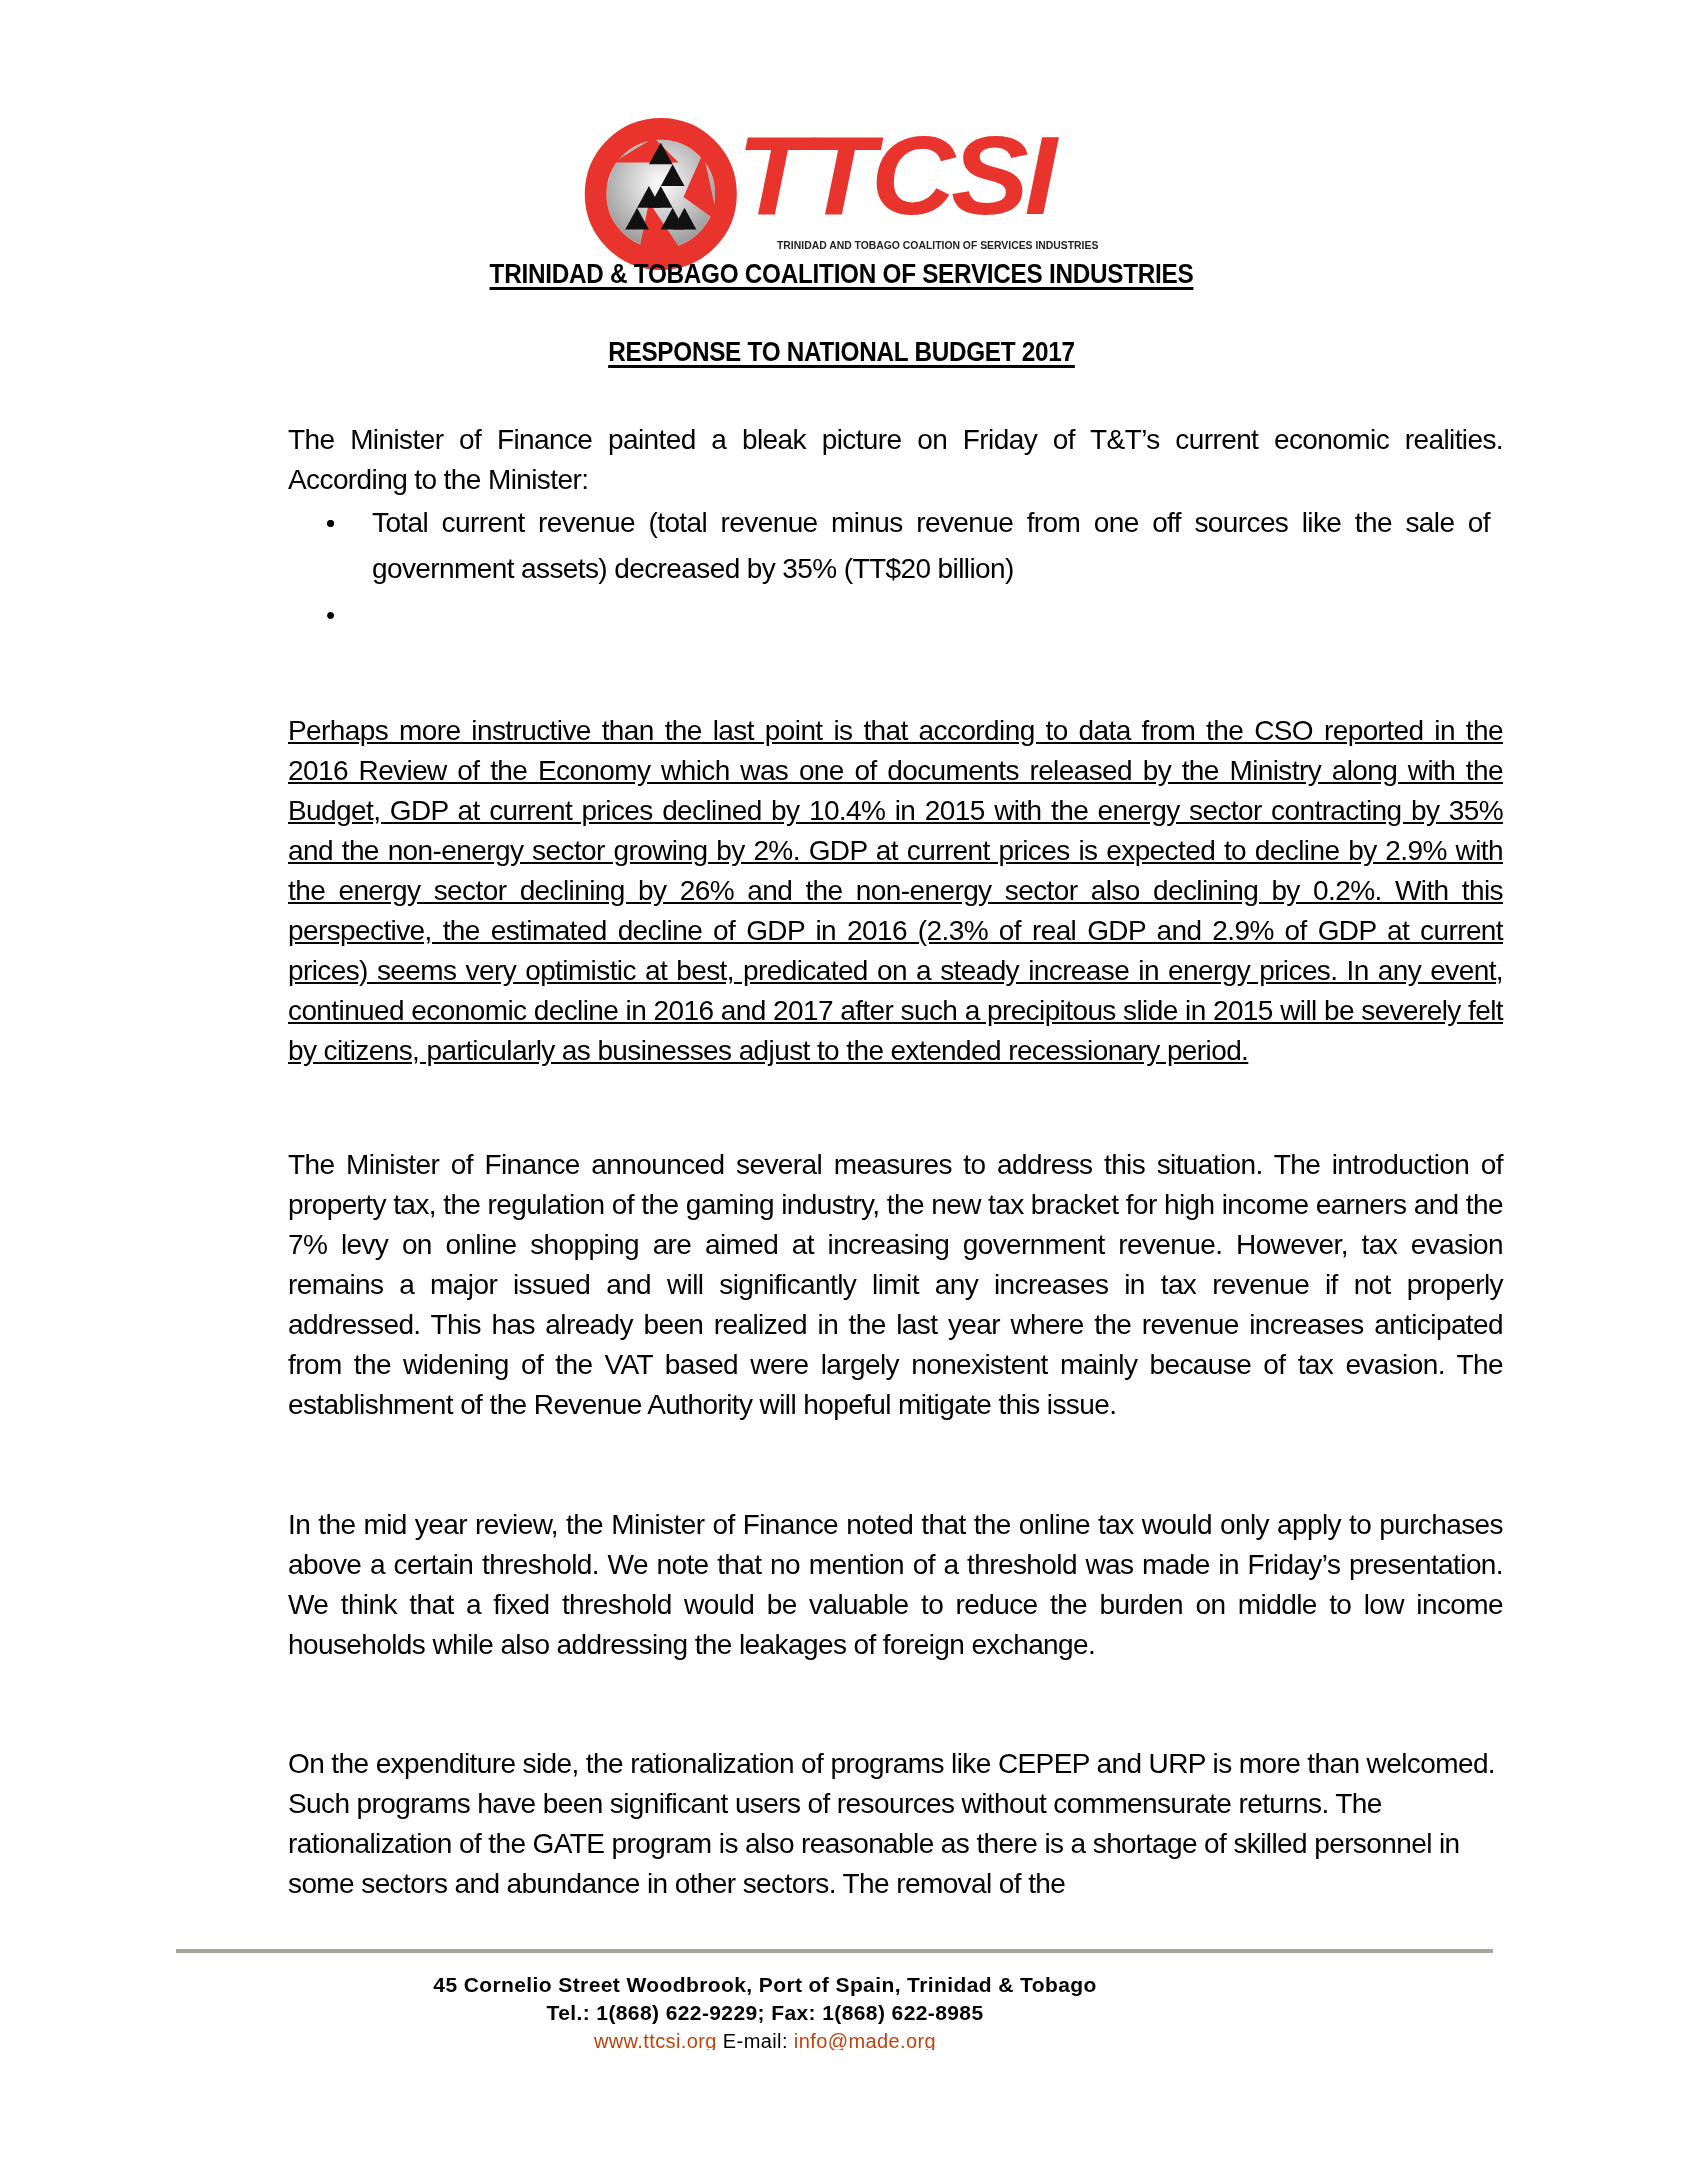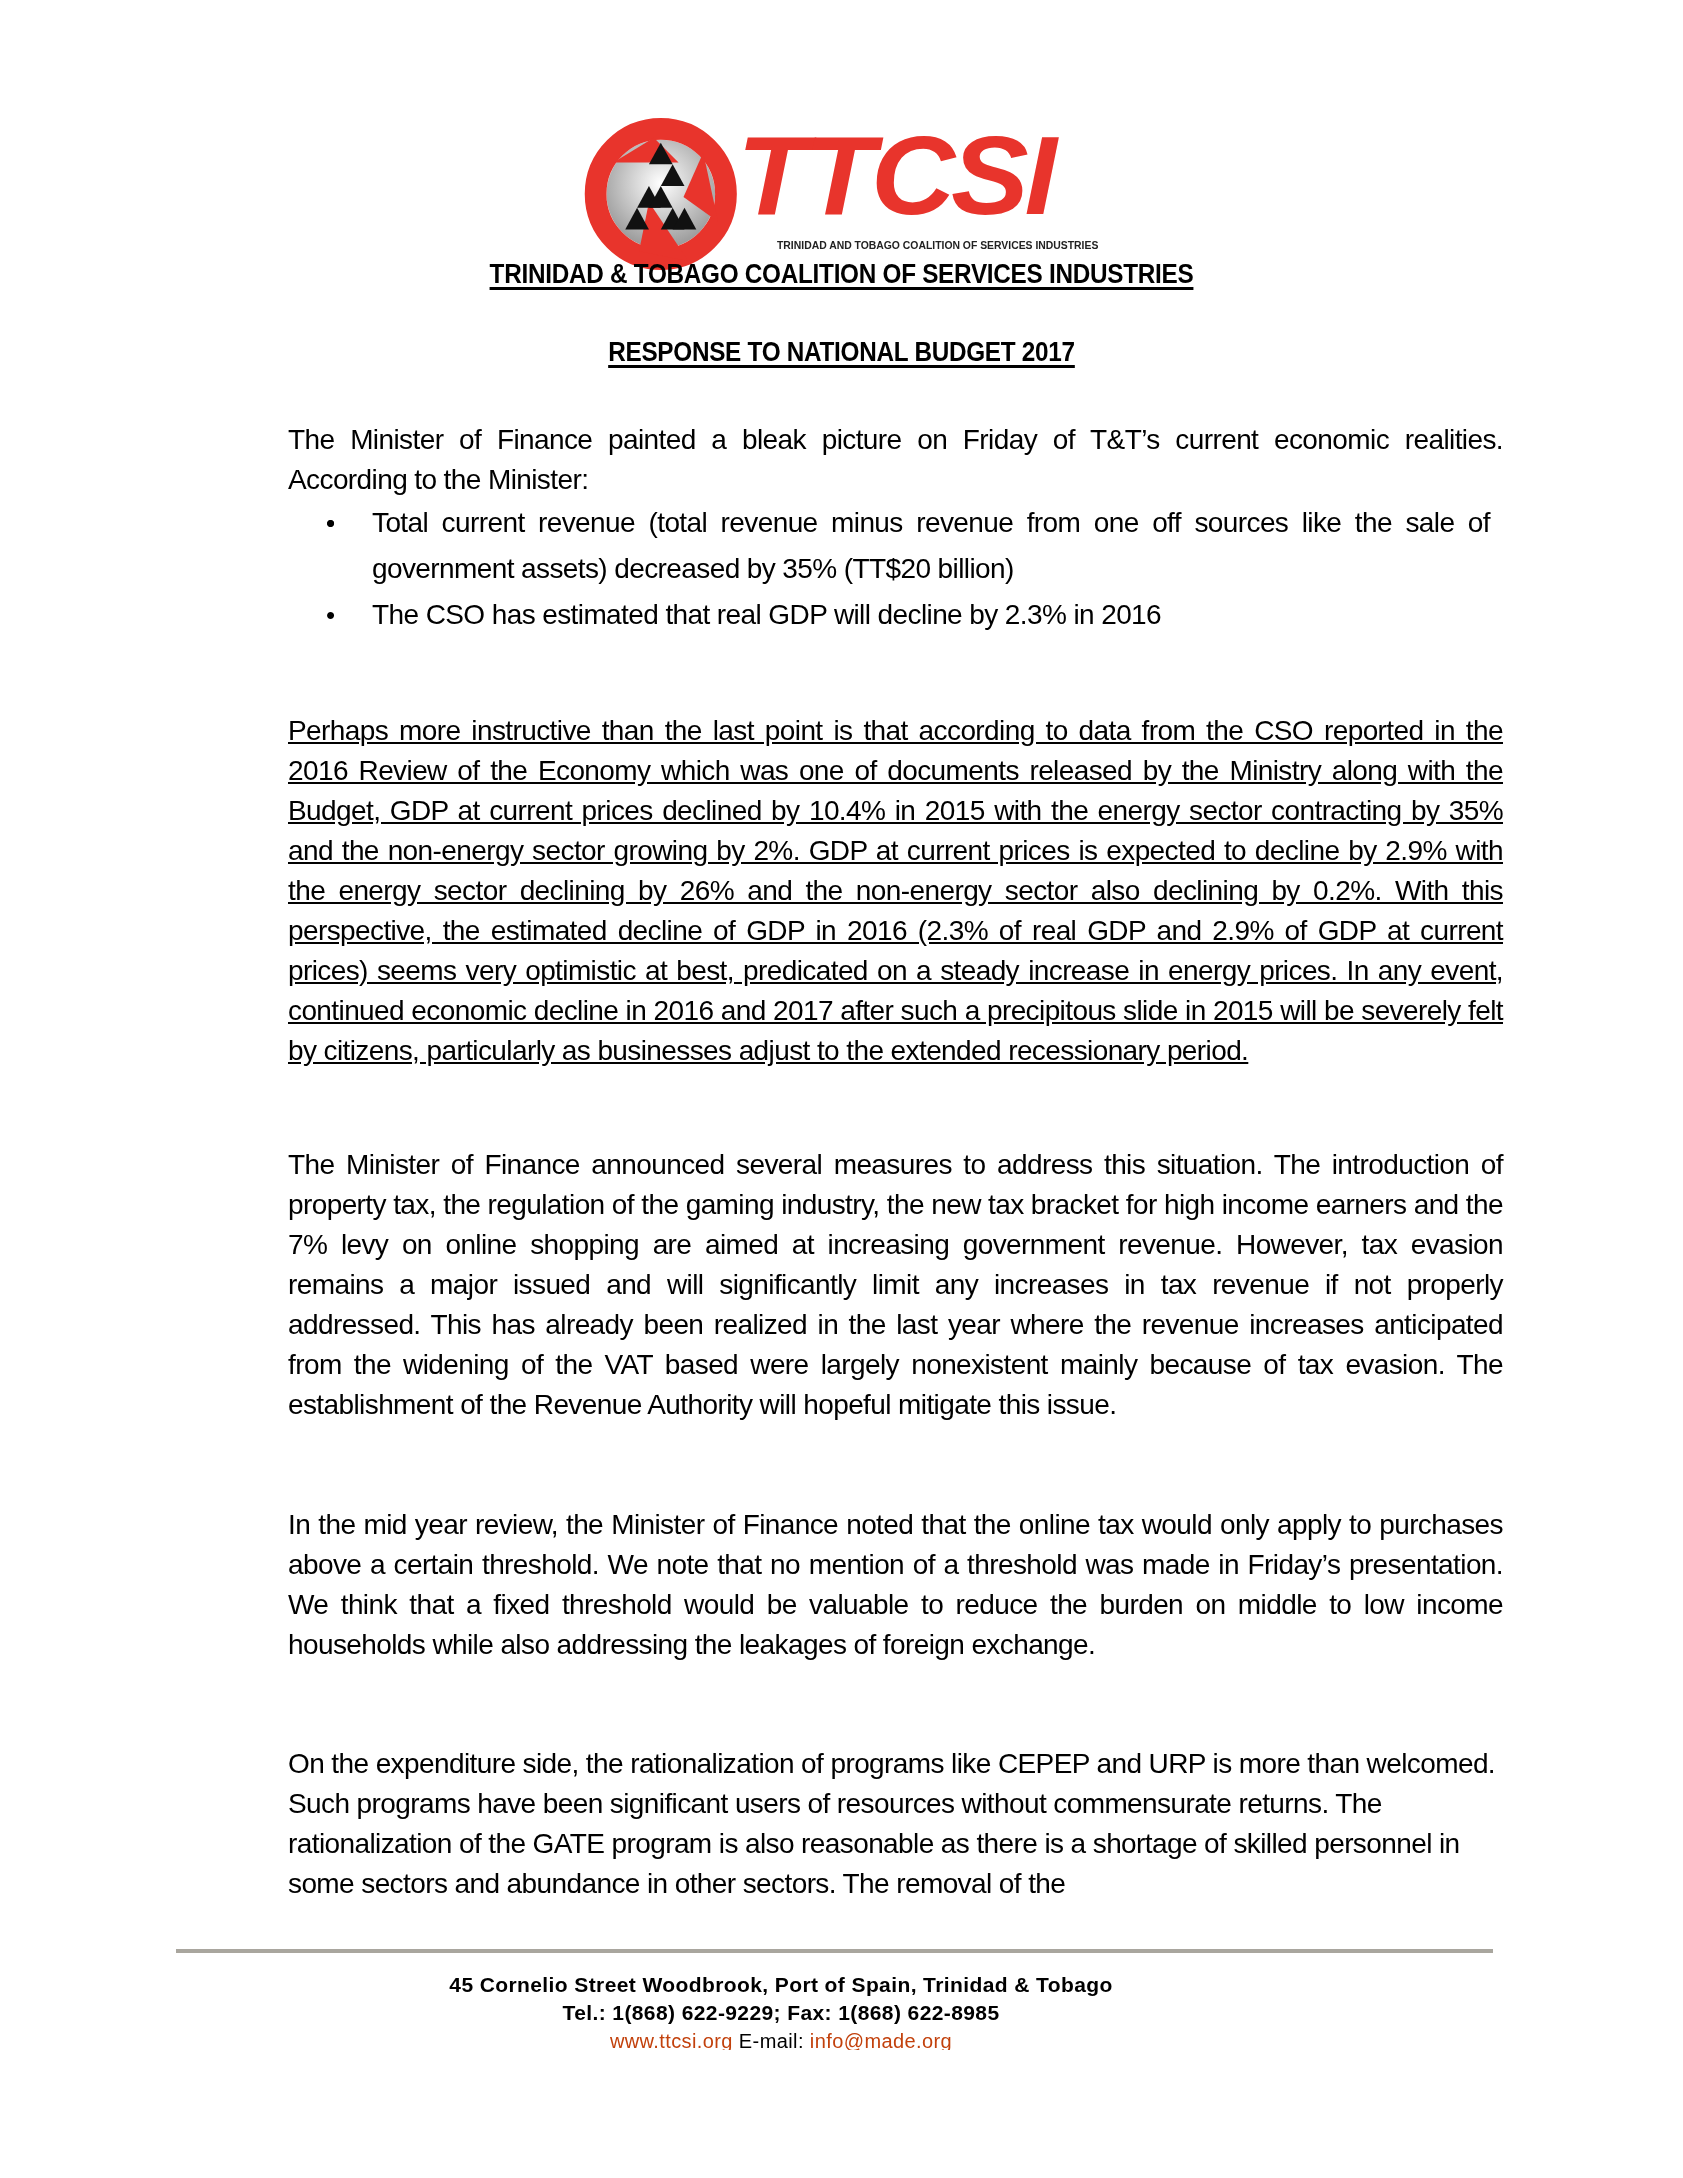--- a/index.html
+++ b/index.html
@@ -11,21 +11,21 @@
   .body { position:absolute; left:288px; width:1215px; font-family:"Liberation Sans", sans-serif; font-size:28px; line-height:40px; text-align:justify; letter-spacing:-0.6px; word-spacing:0px; }
   .p1 { top:420px; }
   .bullets { position:absolute; left:275px; width:1215px; top:500px; margin:0; padding:0; list-style:none; font-size:28px; line-height:46px; letter-spacing:-0.6px; }
   .bullets li { position:relative; padding-left:97px; text-align:justify; }
   .bullets li .dot { position:absolute; left:51px; top:0; font-size:26px; }
   .p2 { top:711px;text-decoration:underline; }
   .p3 { top:1145px; }
   .p4 { top:1505px; }
   .p5 { top:1744px; }
   .rule { position:absolute; left:176px; top:1949px; width:1317px; height:4px; background:#a9a69e; }
-  .foot { position:absolute; left:16px; width:1530px; text-align:center; font-family:"Liberation Sans", sans-serif; font-weight:bold; font-size:21px; letter-spacing:0.4px; }
+  .foot { position:absolute; left:0; width:1530px; text-align:center; font-family:"Liberation Sans", sans-serif; font-weight:bold; font-size:21px; letter-spacing:0.4px; }
   .f1 { top:1973px; }
   .f2 { top:2001px; }
   .f3 { top:2030px; height:20px; overflow:hidden; font-weight:normal; font-size:20px; }
   .link { color:#c2410c; }
 </style>
 </head>
 <body>
 
 <div class="logo">
   <svg width="525" height="158" viewBox="0 0 530 160">
@@ -55,21 +55,21 @@
 </div>
 
 <div class="title t1">TRINIDAD &amp; TOBAGO COALITION OF SERVICES INDUSTRIES</div>
 <div class="title t2">RESPONSE TO NATIONAL BUDGET 2017</div>
 
 <p class="body p1" style="margin:0;">The Minister of Finance painted a bleak picture on Friday of T&amp;T’s current economic realities. According to the Minister:</p>
 
 <ul class="bullets">
   <li><span class="dot">•</span></li>
   <li><span class="dot">•</span><span>Total current revenue (total revenue minus revenue from one off sources like the sale of government assets) decreased by 35% (TT$20 billion)</span></li>
-  <li><span class="dot">•</span><span>The CSO has estimated that real GDP will decline by 2.3% in 2016</span></li>
+  <li><span class="dot">•</span></li>
 </ul>
 
 <p class="body p2" style="margin:0;">Perhaps more instructive than the last point is that according to data from the CSO reported in the 2016 Review of the Economy which was one of documents released by the Ministry along with the Budget, GDP at current prices declined by 10.4% in 2015 with the energy sector contracting by 35% and the non-energy sector growing by 2%. GDP at current prices is expected to decline by 2.9% with the energy sector declining by 26% and the non-energy sector also declining by 0.2%. With this perspective, the estimated decline of GDP in 2016 (2.3% of real GDP and 2.9% of GDP at current prices) seems very optimistic at best, predicated on a steady increase in energy prices. In any event, continued economic decline in 2016 and 2017 after such a precipitous slide in 2015 will be severely felt by citizens, particularly as businesses adjust to the extended recessionary period.</p>
 <p class="body p3" style="margin:0;">The Minister of Finance announced several measures to address this situation. The introduction of property tax, the regulation of the gaming industry, the new tax bracket for high income earners and the 7% levy on online shopping are aimed at increasing government revenue. However, tax evasion remains a major issued and will significantly limit any increases in tax revenue if not properly addressed. This has already been realized in the last year where the revenue increases anticipated from the widening of the VAT based were largely nonexistent mainly because of tax evasion. The establishment of the Revenue Authority will hopeful mitigate this issue.</p>
 <p class="body p4" style="margin:0;">In the mid year review, the Minister of Finance noted that the online tax would only apply to purchases above a certain threshold. We note that no mention of a threshold was made in Friday’s presentation. We think that a fixed threshold would be valuable to reduce the burden on middle to low income households while also addressing the leakages of foreign exchange.</p>
 <p class="body p5" style="margin:0;text-align:left;">On the expenditure side, the rationalization of programs like CEPEP and URP is more than welcomed. Such programs have been significant users of resources without commensurate returns. The rationalization of the GATE program is also reasonable as there is a shortage of skilled personnel in some sectors and abundance in other sectors. The removal of the</p>
 
 <div class="rule"></div>
 <div class="foot f1">45 Cornelio Street Woodbrook, Port of Spain, Trinidad &amp; Tobago</div>
 <div class="foot f2">Tel.: 1(868) 622-9229; Fax: 1(868) 622-8985</div>

